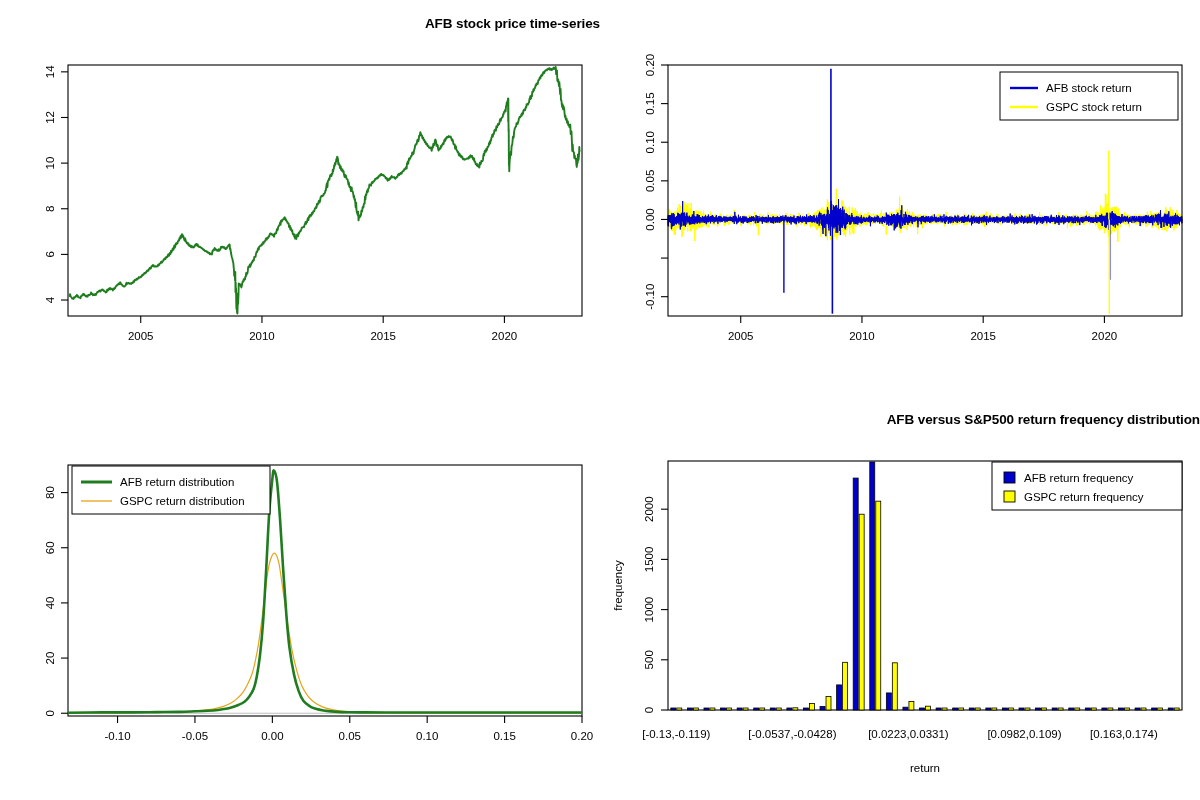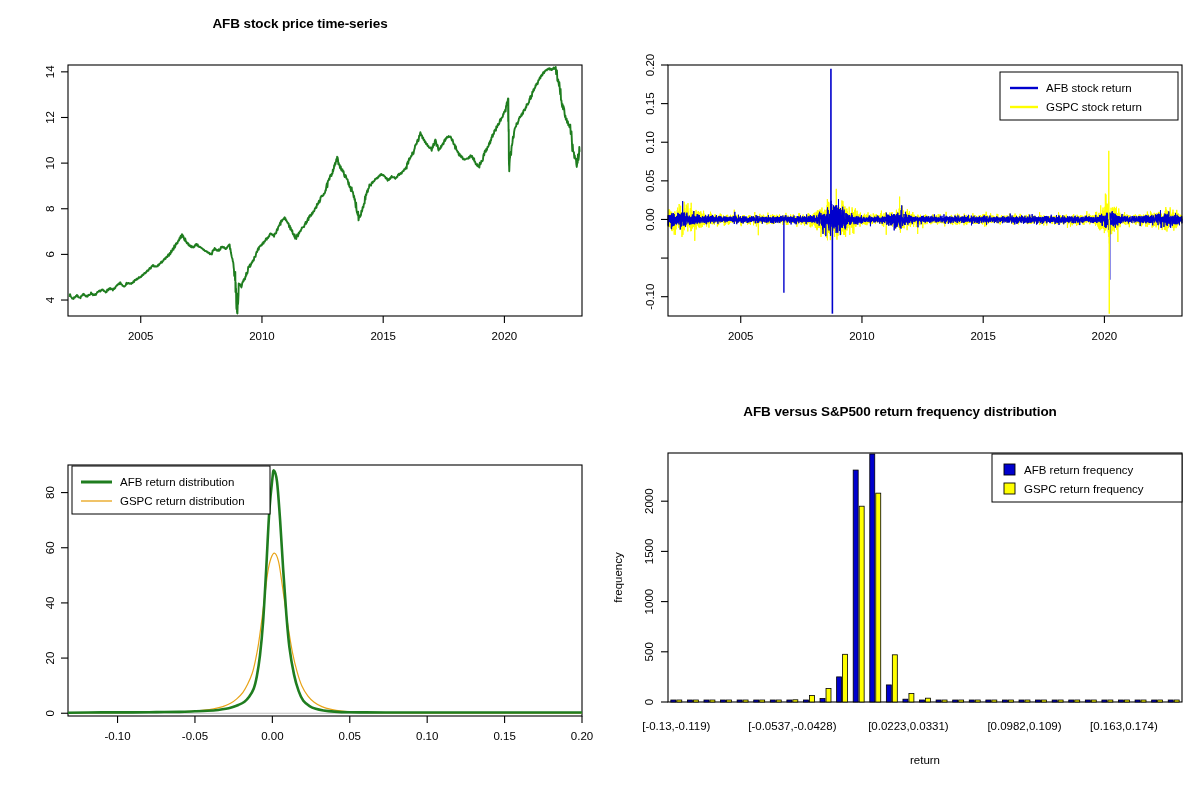--- a/index.html
+++ b/index.html
@@ -1,22 +1,22 @@
 <!DOCTYPE html>
 <html><head>
 <meta charset="utf-8">
 <style>
   html,body{margin:0;padding:0;background:#ffffff;}
   body{width:1200px;height:800px;font-family:"Liberation Sans",sans-serif;color:#000;overflow:hidden;}
   .grid{position:relative;width:1200px;height:800px;}
   .panel{position:absolute;width:600px;height:400px;}
   #p-tl{left:0;top:0;} #p-tr{left:600px;top:0;}
-  #p-bl{left:0;top:400px;} #p-br{left:600px;top:388px;}
+  #p-bl{left:0;top:400px;} #p-br{left:600px;top:396px;}
   .panel-title{
-    position:absolute;left:0;right:0;top:16px;text-align:center;
+    position:absolute;left:0;right:0;top:16px;text-align:right;
     font-size:13.5px;font-weight:bold;letter-spacing:-0.1px;
   }
   .plotsvg{position:absolute;left:0;top:0;}
   text{font-family:"Liberation Sans",sans-serif;fill:#000;}
   .tick{font-size:11.5px;}
   .axlab{font-size:11.5px;}
   .leg{font-size:11.5px;}
 </style>
 </head>
 <body>

